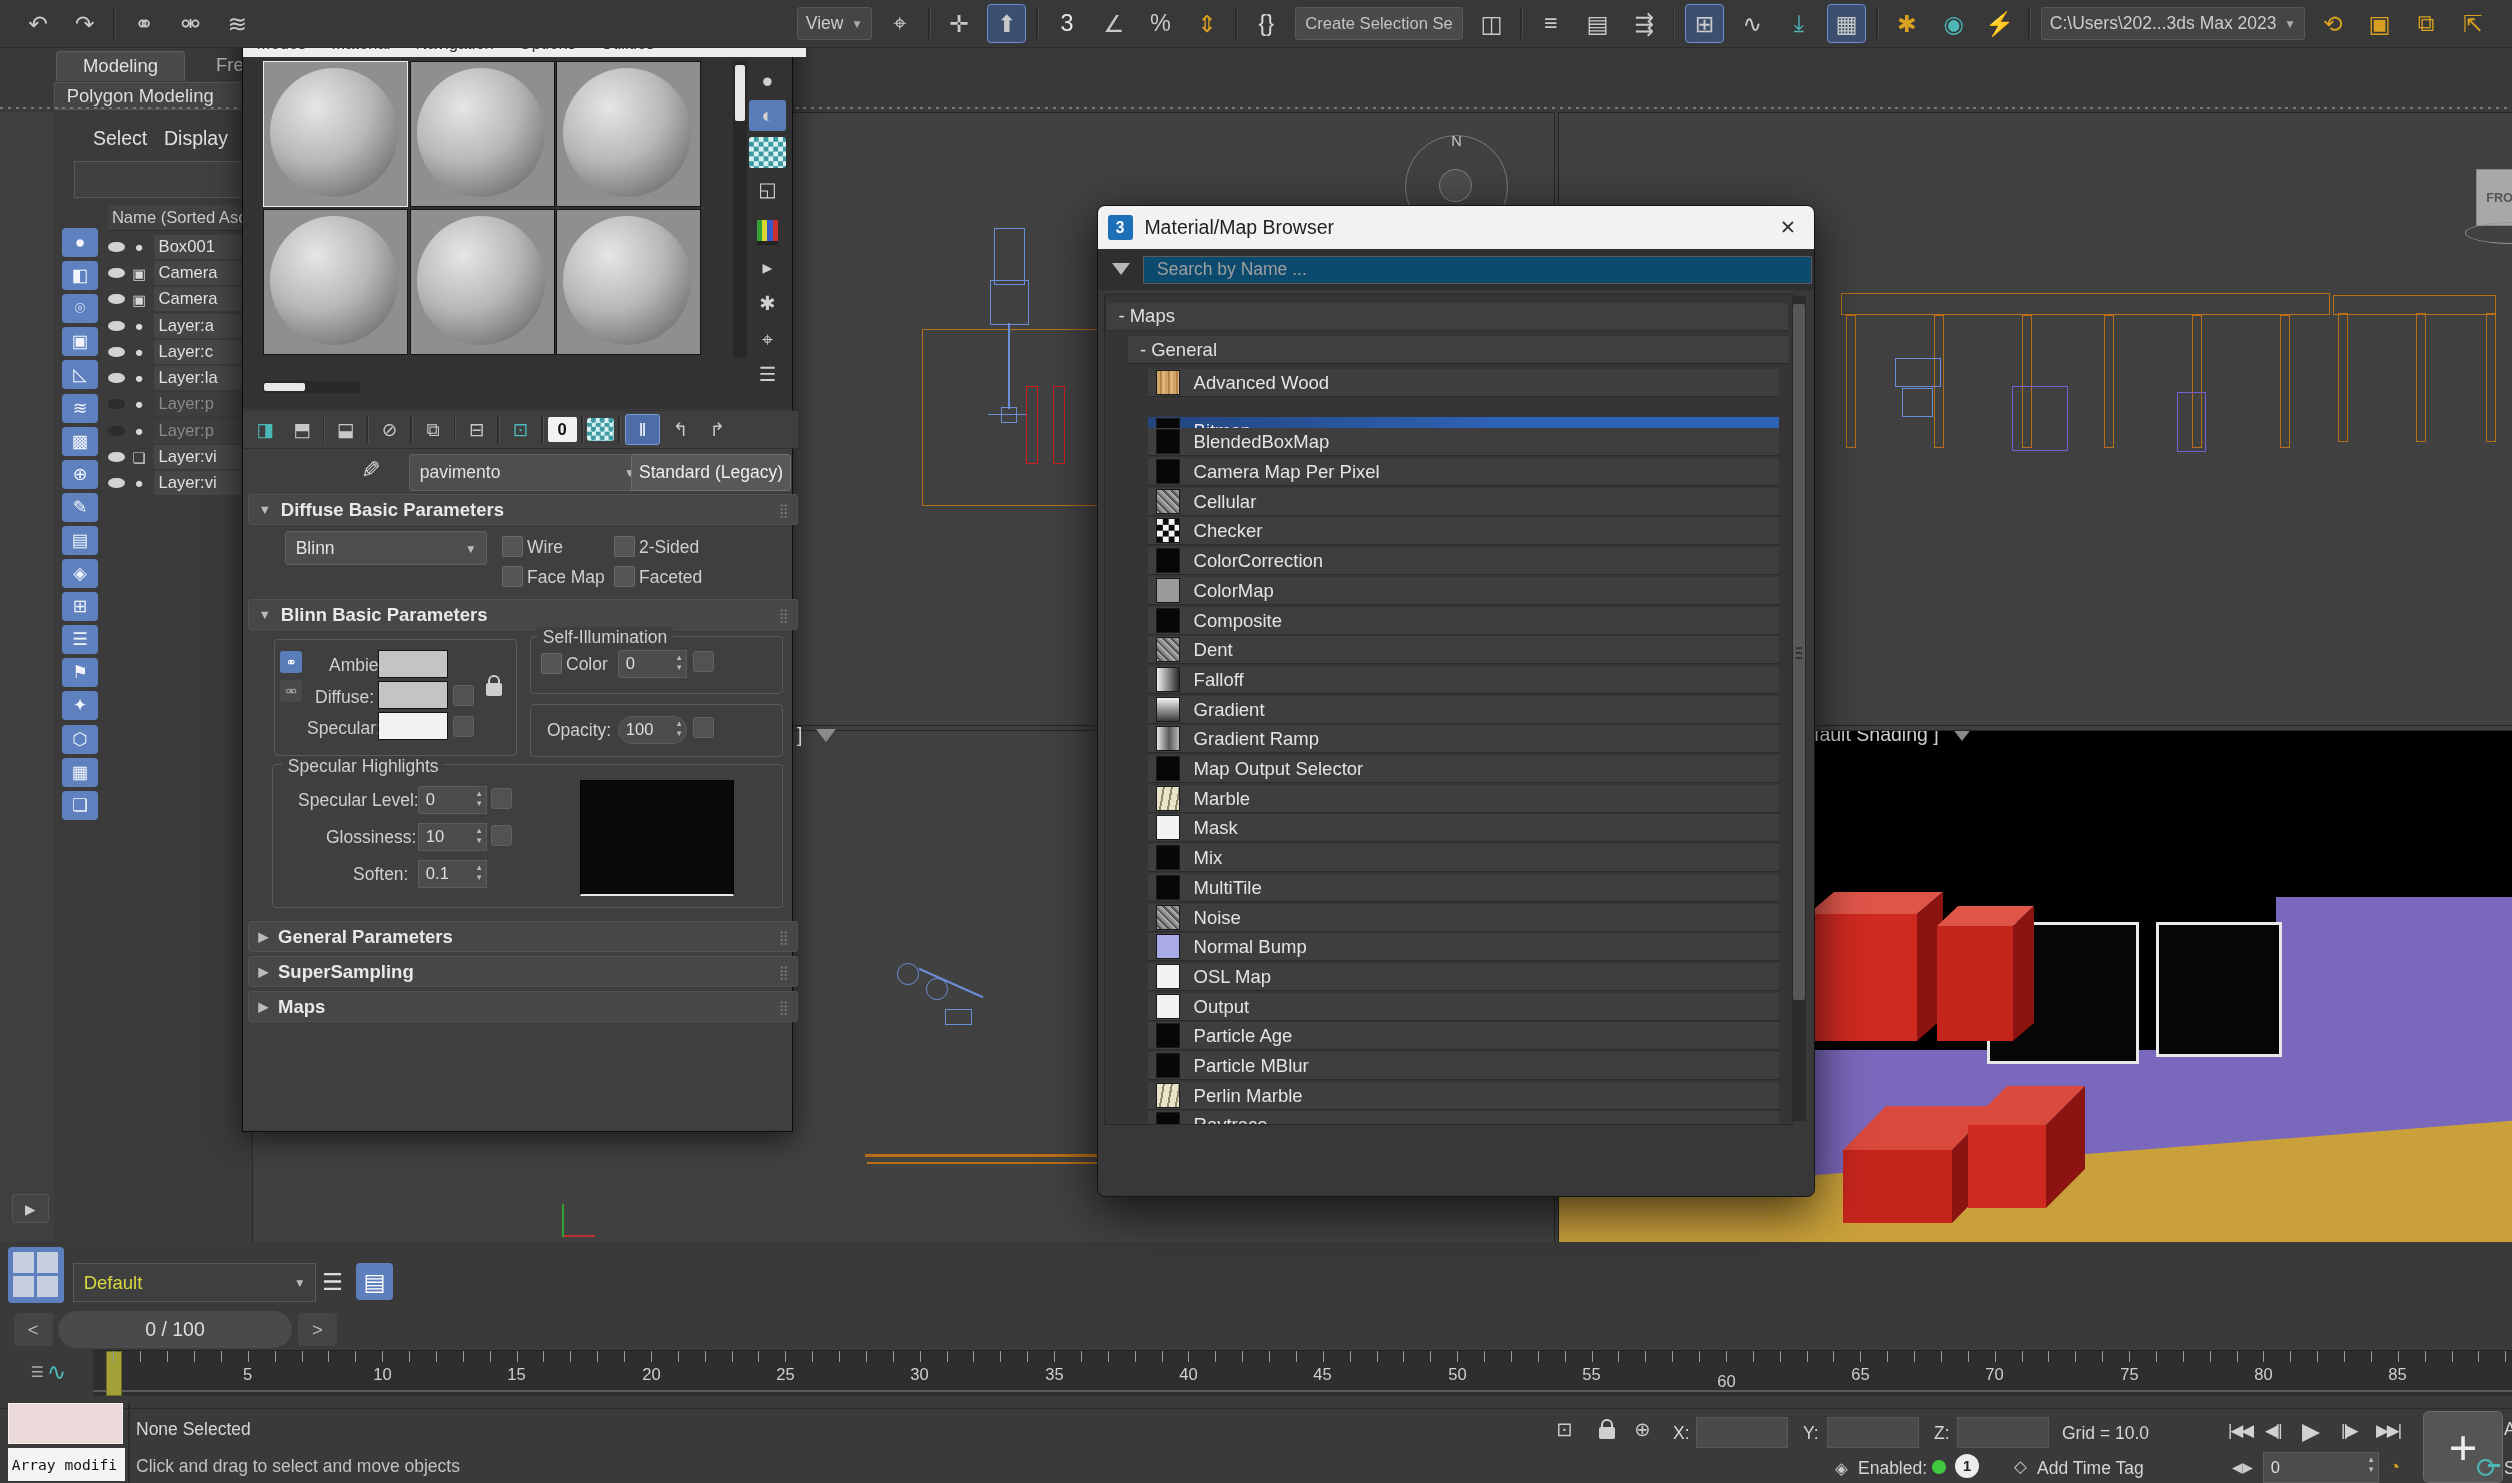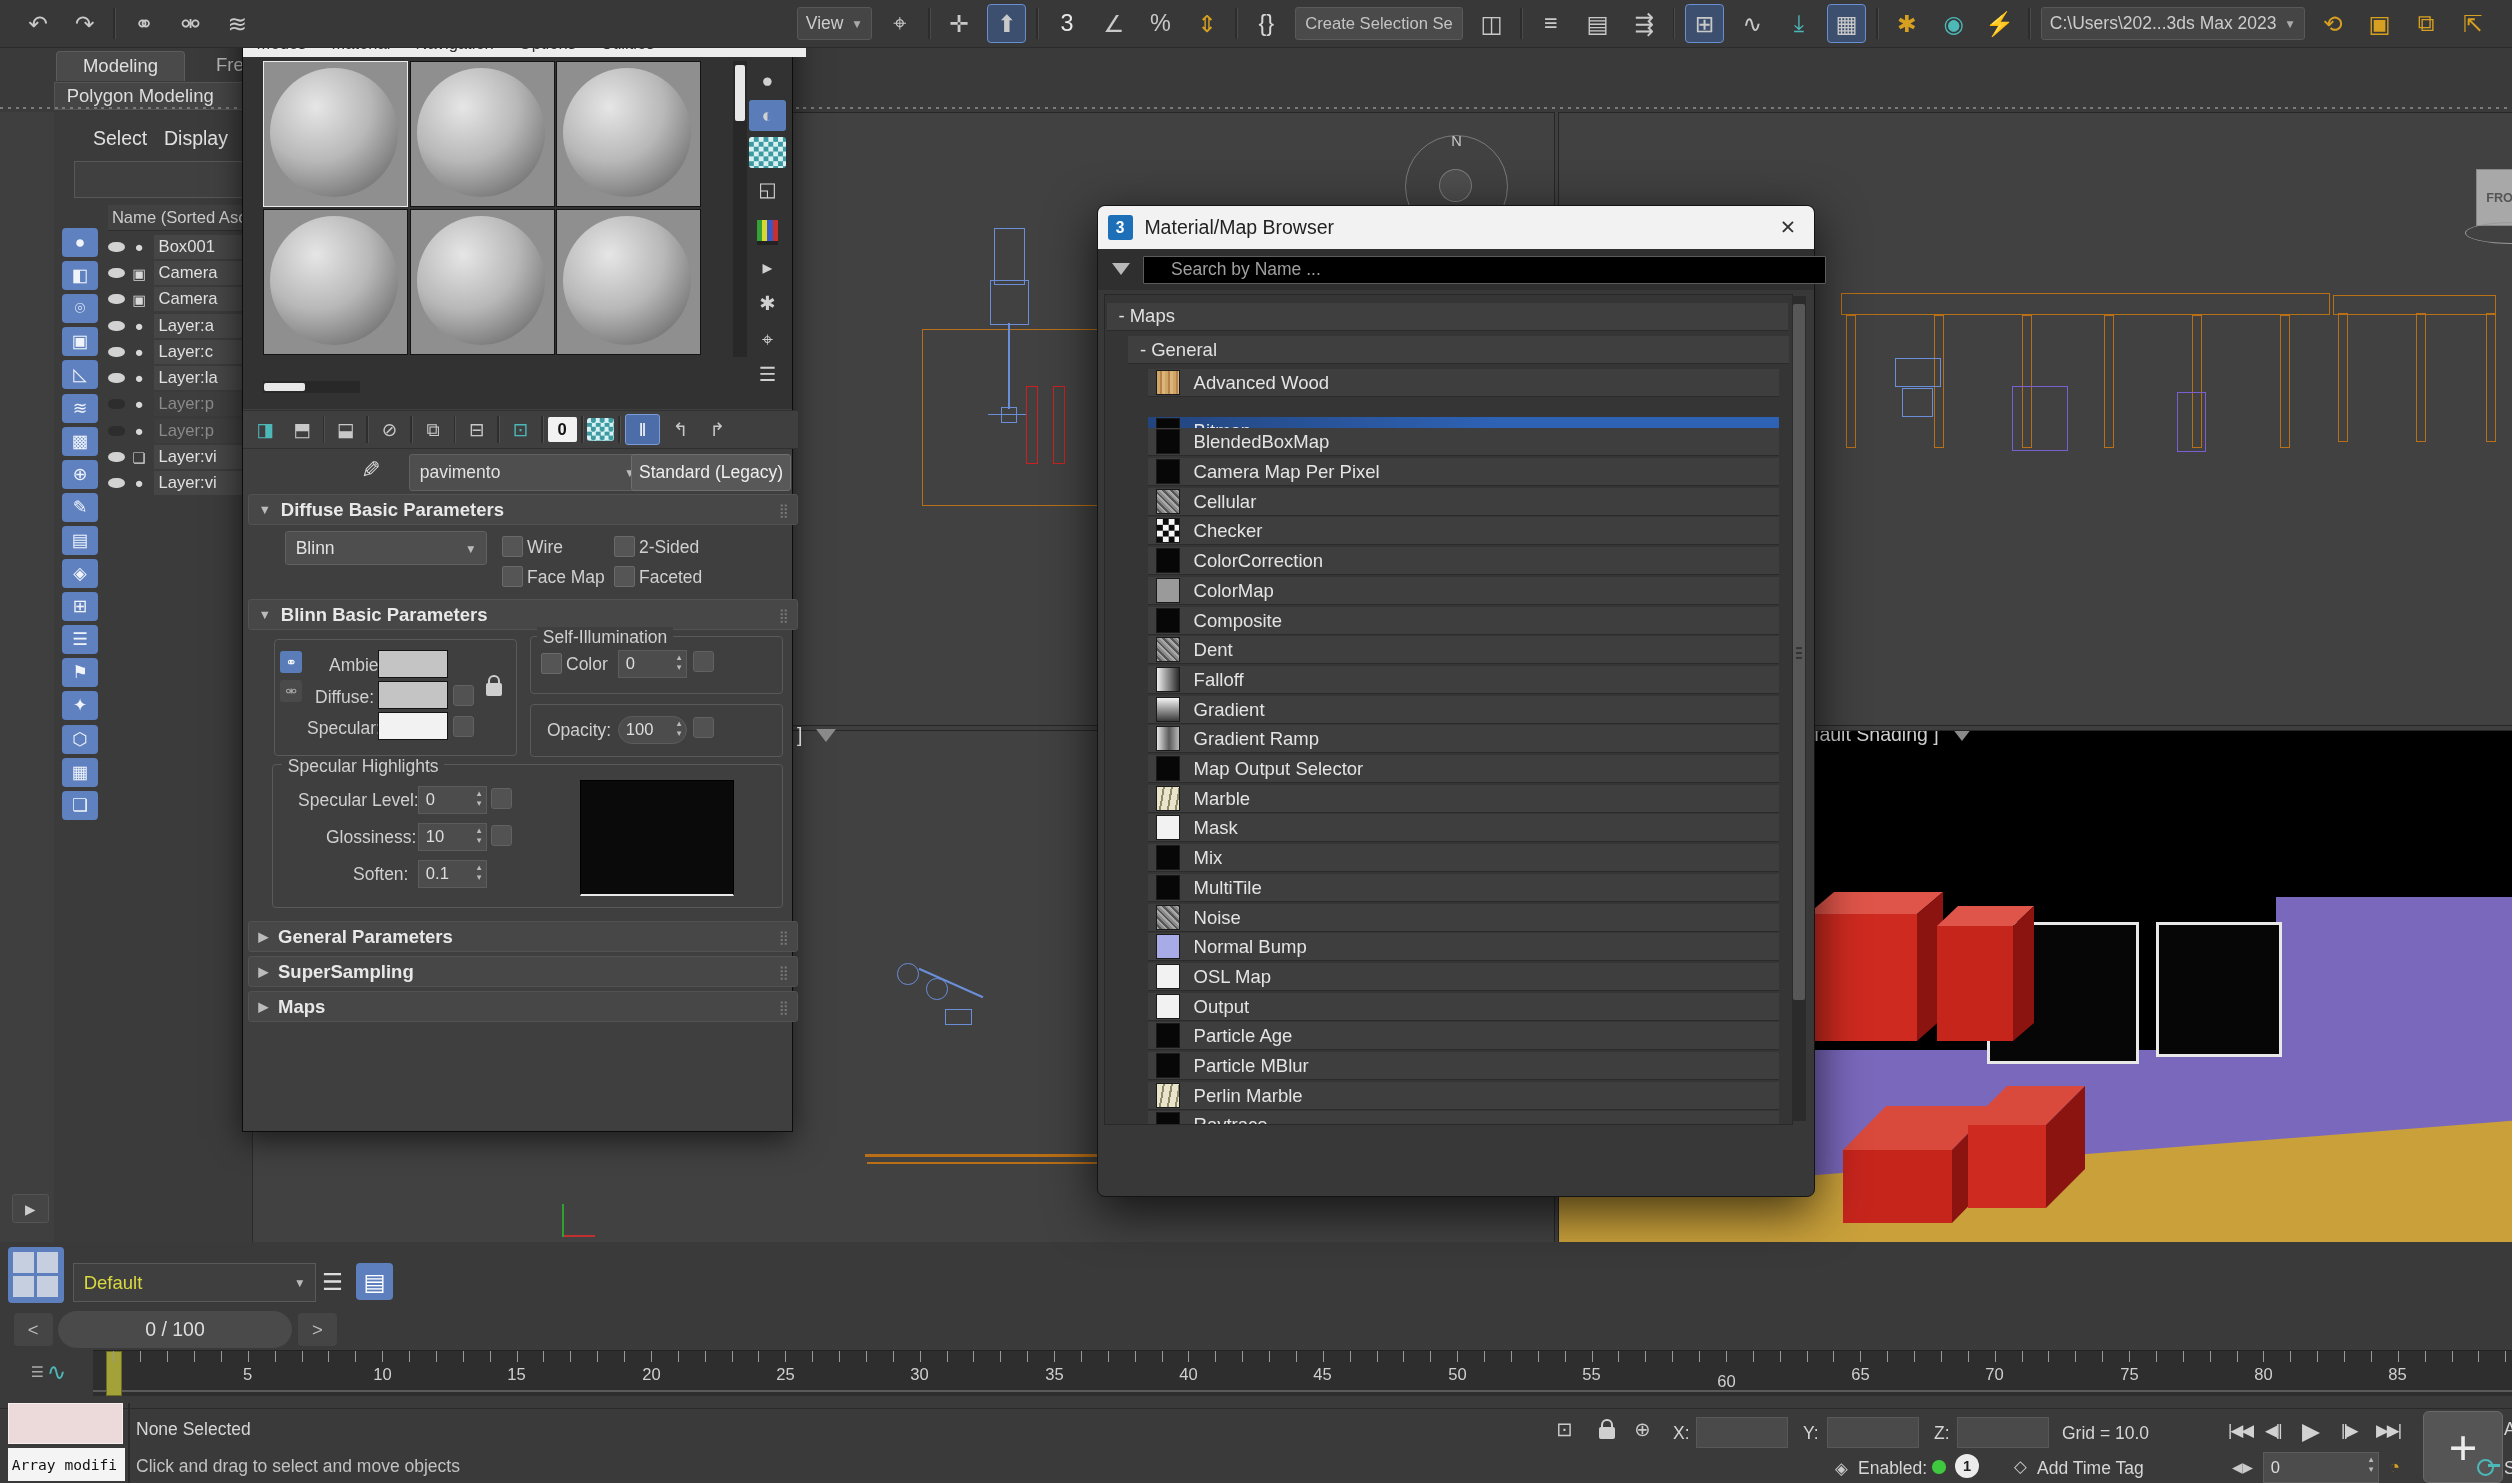--- a/index.html
+++ b/index.html
@@ -115,22 +115,22 @@
   #mb-titlebar{position:absolute;left:0;top:0;width:100%;height:43px;background:#f2f2f2;border-radius:6.8px 6.8px 0 0;
                display:flex;align-items:center;}
   #mb-icon{width:25px;height:25px;background:#1d6fb8;color:#fff;font-weight:bold;font-size:15.6px;display:flex;align-items:center;
            justify-content:center;border-radius:2.9px;margin:0 11.7px 0 9.7px;}
   #mb-title{font-size:19.5px;color:#222;}
   #mb-close{position:absolute;right:9.7px;top:7.8px;width:33px;height:27px;display:flex;align-items:center;justify-content:center;
             color:#333;font-size:19.5px;}
   #mb-searchrow{position:absolute;left:0;top:43px;width:100%;height:41px;background:#2f2f2f;}
   #mb-search-caret{position:absolute;left:13.6px;top:13.6px;width:0;height:0;border-left:9.7px solid transparent;
                    border-right:9.7px solid transparent;border-top:12.7px solid #b8b8b8;}
-  #mb-search{position:absolute;left:45px;top:6.8px;width:654px;height:26px;background:#000000;border:1px solid #5c5c5c;
-             border-radius:1px;display:flex;align-items:center;padding-left:27px;font-size:17.5px;color:#9f9f9f;}
+  #mb-search{position:absolute;left:45px;top:6.8px;width:654px;height:26px;background:#0c4a6e;border:1px solid #5c5c5c;
+             border-radius:1px;display:flex;align-items:center;padding-left:13px;font-size:17.5px;color:#9f9f9f;}
   #mb-list{position:absolute;left:5.8px;top:88px;width:687px;height:829px;background:#353535;border:1px solid #282828;overflow:hidden;}
   .mb-group{position:absolute;height:27px;background:#3f3f3f;display:flex;align-items:center;padding-left:11.7px;
             font-size:18.5px;color:#e0e0e0;border-bottom:1px solid #2b2b2b;}
   .mb-item{position:absolute;left:43px;width:623px;height:27px;background:#3e3e3e;border-bottom:1px solid #2b2b2b;
            display:flex;align-items:center;gap:13.6px;padding-left:7.8px;}
   .mb-item.selected{background:linear-gradient(90deg,#23457e,#2e62b5 55%,#2e62b5);margin-top:18px;}
   .mb-item .lbl{font-size:18.5px;color:#e4e4e4;white-space:nowrap;}
   .sw{width:22.4px;height:22.4px;border:1px solid #1a1a1a;flex:none;}
   .sw-black{background:#070707;}
   .sw-white{background:#f2f2f2;}

